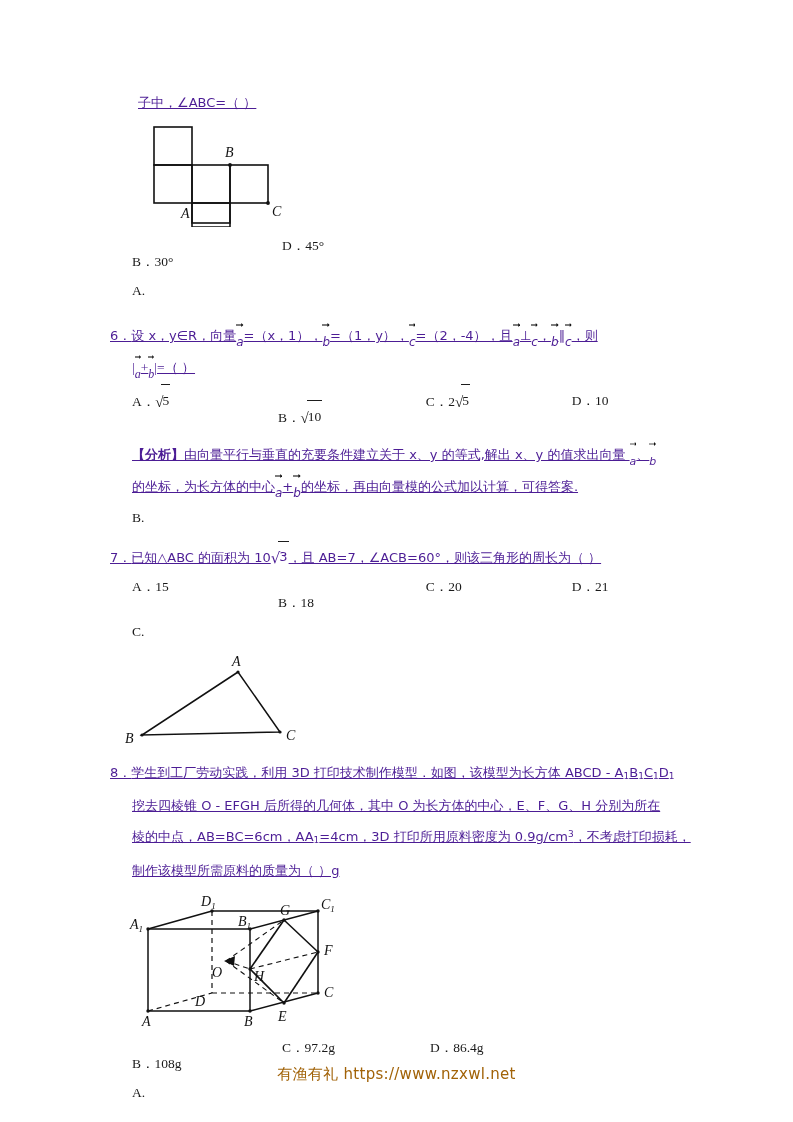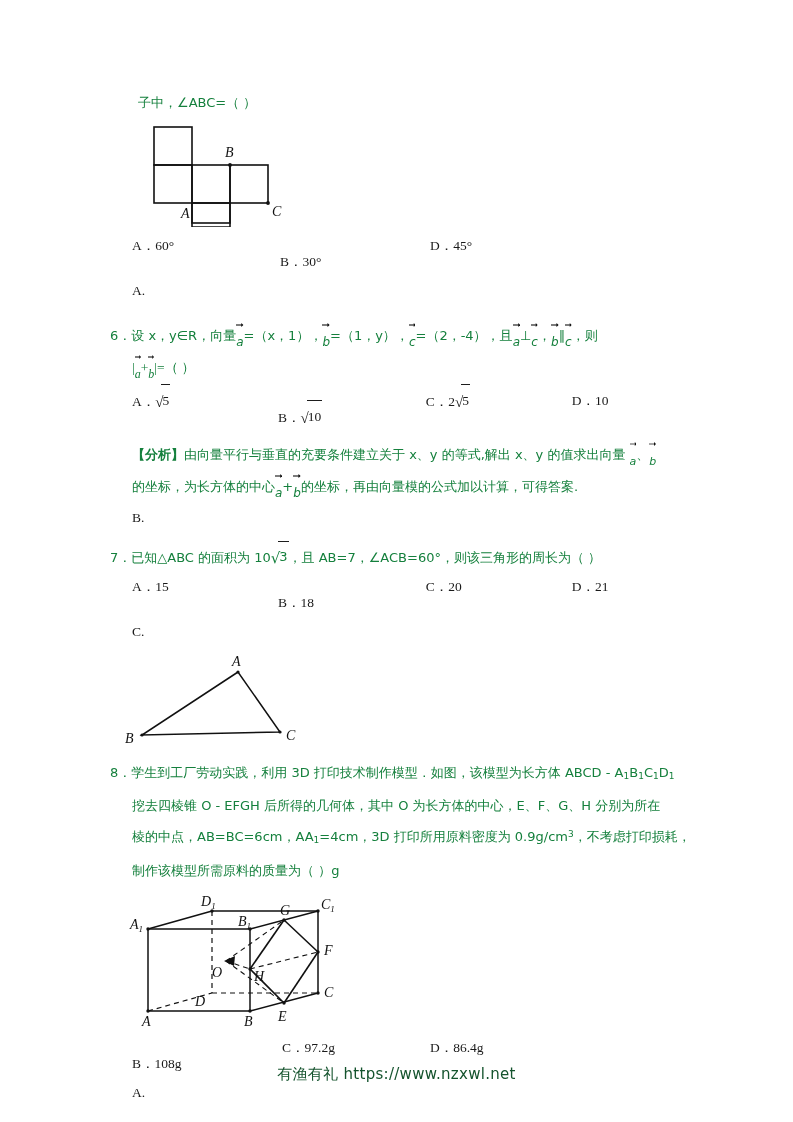--- a/index.html
+++ b/index.html
@@ -26,21 +26,22 @@
     left: 110px;
     top: 88px;
     width: 580px;
   }
 
   
   .line {
     font-size: 13.5px;
     line-height: 29px;
     white-space: nowrap;
-    color: #15803d;
+    color: #4c1d95;
+    text-decoration: underline;
   }
   .indent-1 { padding-left: 22px; }
   .indent-2 { padding-left: 28px; }
 
   .han { font-family: "DejaVu Sans", "Liberation Sans", sans-serif; font-size: 13px; }
 
   
   .opts {
     display: flex;
     padding-left: 22px;
@@ -106,21 +107,21 @@
   .fig svg { display: block; }
 
   .watermark {
     position: absolute;
     left: 0;
     top: 1065px;
     width: 793px;
     text-align: center;
     font-family: "DejaVu Sans", "Liberation Sans", sans-serif;
     font-size: 15px;
-    color: #14532d;
+    color: #a16207;
     letter-spacing: 0.3px;
   }
 </style>
 </head>
 <body>
 
 <div class="page">
  <div class="content">
 
   <div class="line indent-2 han">子中，∠ABC=（      ）</div>
@@ -145,21 +146,20 @@
 
       <circle cx="98" cy="42" r="1.9" fill="#111"></circle>
       <circle cx="136" cy="80" r="1.9" fill="#111"></circle>
       <text x="93" y="34" font-family="Liberation Serif, serif" font-style="italic" font-size="14" fill="#111">B</text>
       <text x="49" y="95" font-family="Liberation Serif, serif" font-style="italic" font-size="14" fill="#111">A</text>
       <text x="140" y="93" font-family="Liberation Serif, serif" font-style="italic" font-size="14" fill="#111">C</text>
     </svg>
   </div>
 
   <div class="opts">
-    <span class="opt-a">A．60°</span>
     <span class="opt-b">B．30°</span>
     <span class="opt-d">D．45°</span>
   </div>
   <div class="ansline">A.</div>
 
   <div class="line han" style="margin-top:16px;">
     <span>6．</span><span>设 x，y∈R，向量</span><span class="vec"><svg class="bar" viewBox="0 0 14 5" preserveAspectRatio="none" width="14" height="5">
             <line x1="0" y1="3" x2="12" y2="3" stroke="#111" stroke-width="1.1"></line>
             <polygon points="14,3 10,1 10,5" fill="#111"></polygon>
           </svg><span class="sym">a</span></span><span>=（x，1），</span><span class="vec"><svg class="bar" viewBox="0 0 14 5" preserveAspectRatio="none" width="14" height="5">

